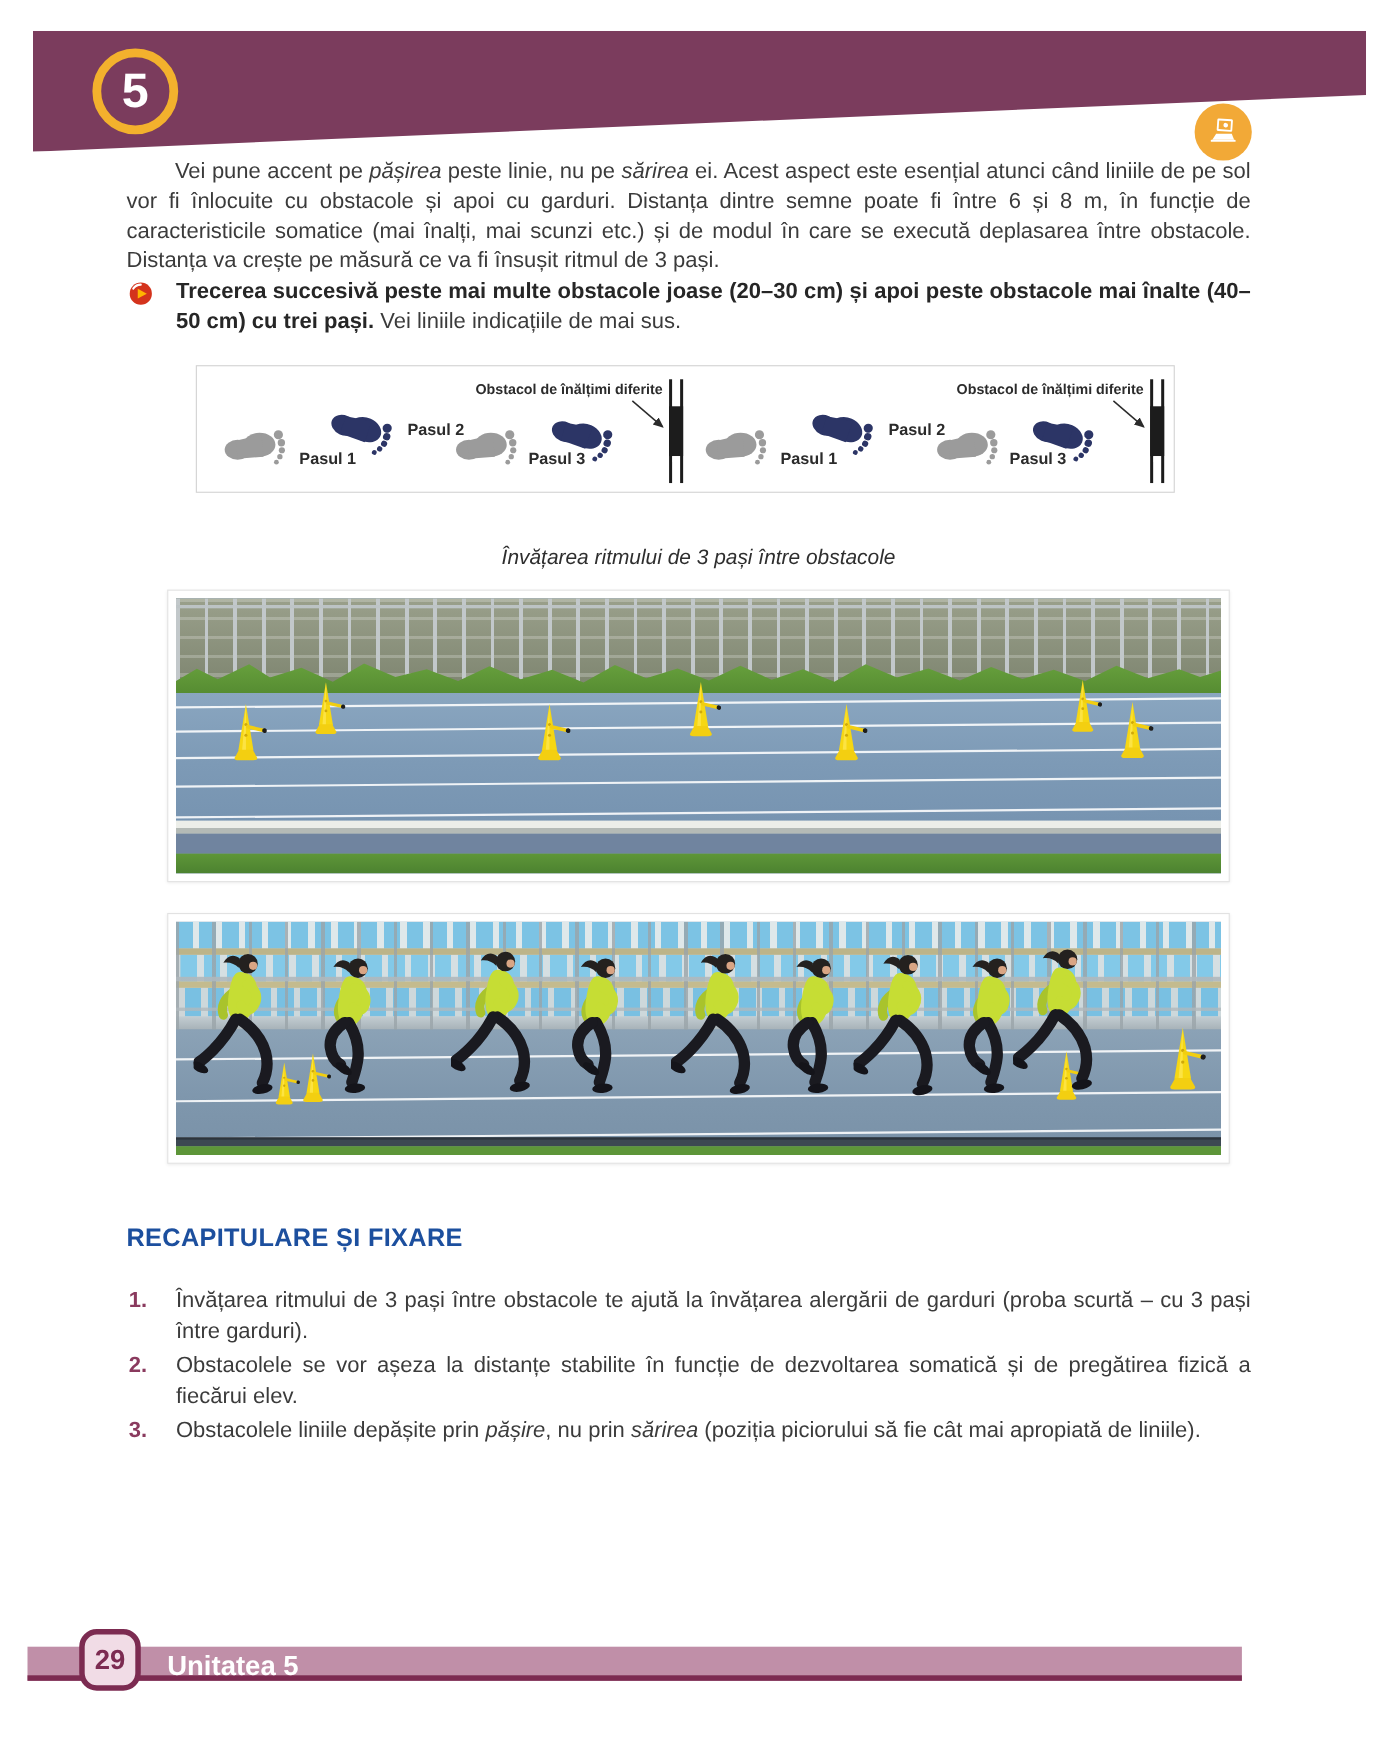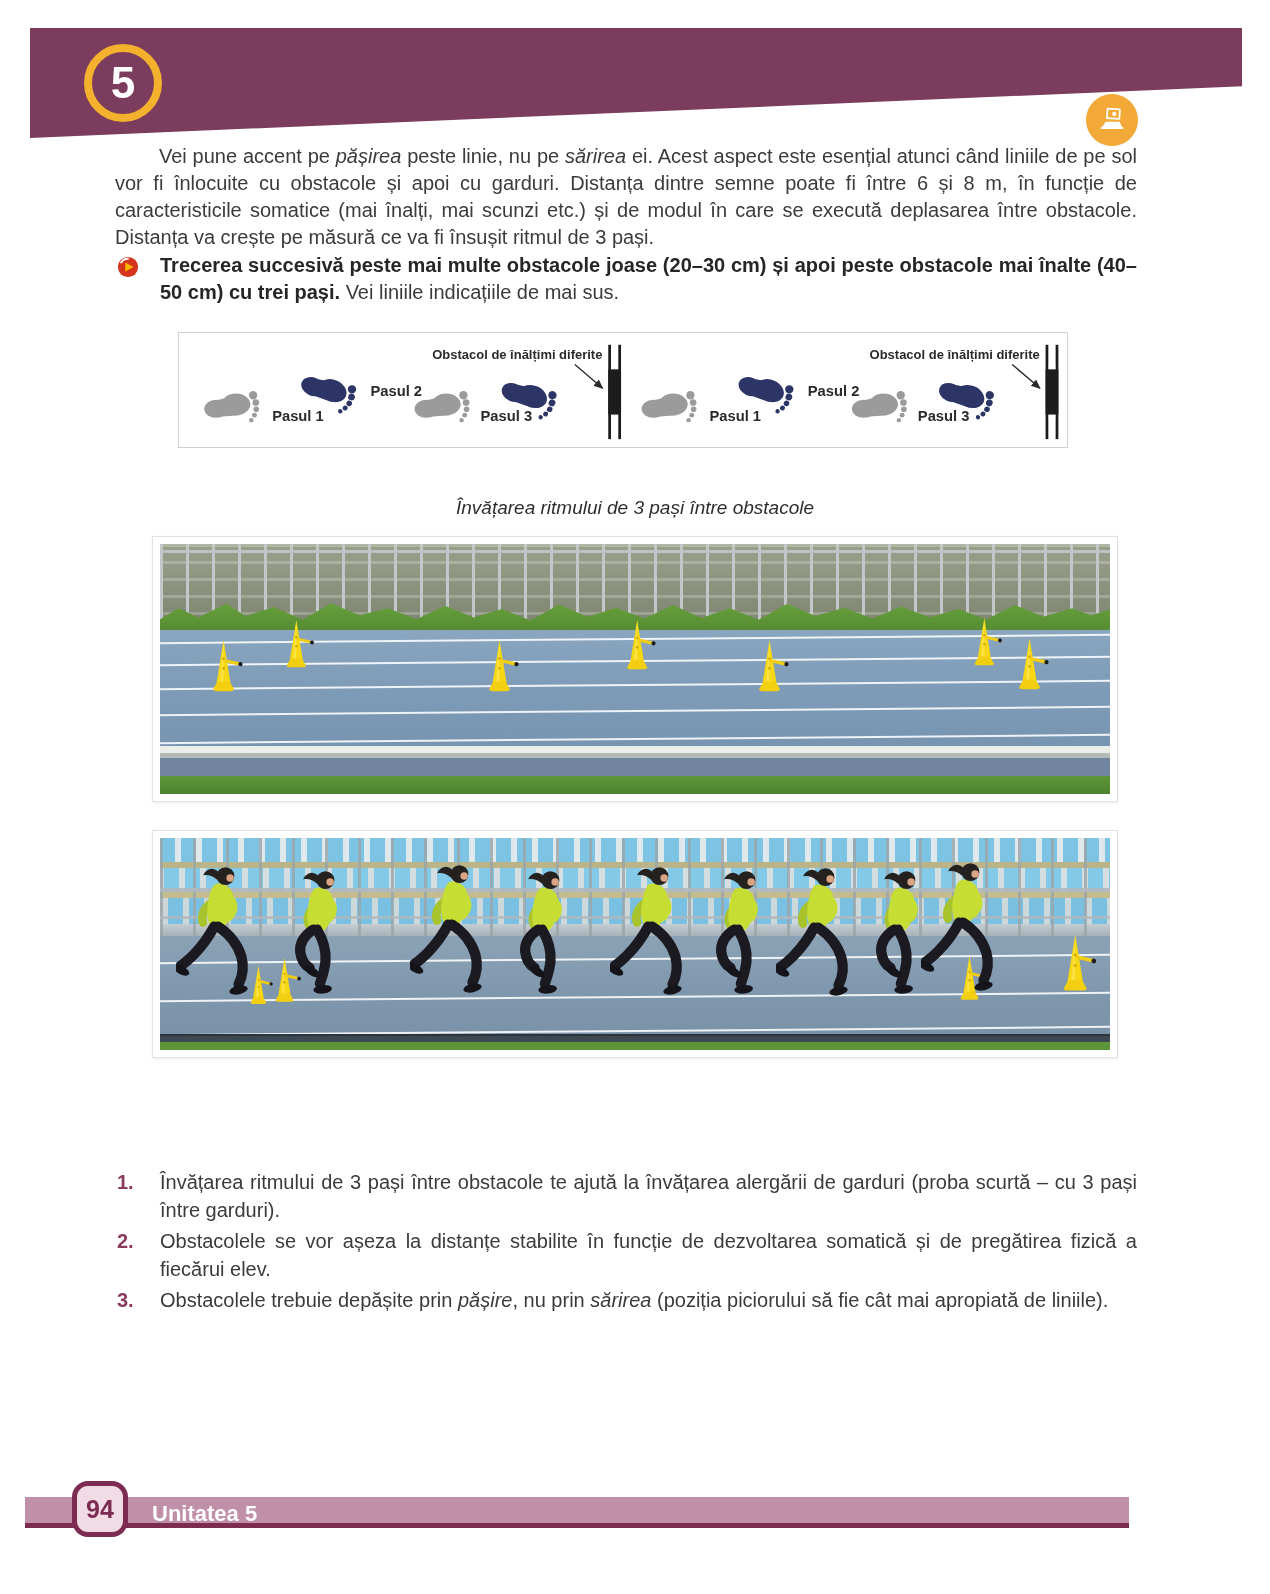--- a/index.html
+++ b/index.html
@@ -124,21 +124,21 @@
     position:absolute; left:25px; top:1497px; width:1104px; height:31px;
     background:#c08fa8; border-bottom:5px solid #7c2b51;
   }
   .page-badge {
     position:absolute; left:72px; top:1481px; width:56px; height:56px;
     background:#f1dce6; border:5px solid #7c2b51; border-radius:16px;
     display:flex; align-items:center; justify-content:center;
     font-size:25px; font-weight:bold; color:#7c2b51;
   }
   .footer-unit {
-    position:absolute; left:152px; top:1501px; font-size:22px; font-weight:bold; color:#fff;text-align:right;
+    position:absolute; left:152px; top:1501px; font-size:25px; font-weight:bold; color:#fff;text-align:right;
   }
   .defs-svg { position:absolute; width:0; height:0; }
 </style>
 </head>
 <body>
 
 <svg class="defs-svg" aria-hidden="true">
   <defs>
     <marker id="ah" markerWidth="8" markerHeight="8" refX="6" refY="3" orient="auto">
       <path d="M0 0 L7 3 L0 6 Z" fill="#2b2b2b"></path>
@@ -351,31 +351,32 @@
         </svg>
       <svg class="runner" style="left:761px;top:22px;" width="84" height="140" viewBox="0 0 90 150">
           <use href="#runA" width="90" height="150"></use>
         </svg>
       <svg class="cone" style="left:897px;top:94px;" width="44" height="64" viewBox="0 0 58 84">
           <use href="#cone" width="58" height="84"></use>
         </svg>
     </div>
   </div>
 
+  <h2 class="recap-heading">RECAPITULARE ȘI FIXARE</h2>
   <ol class="recap-list">
     <li class="recap-item">
       <span class="recap-num">1.</span><span>Învățarea ritmului de 3 pași între obstacole te ajută la învățarea alergării de garduri (proba scurtă – cu 3 pași între garduri).</span>
     </li>
     <li class="recap-item">
       <span class="recap-num">2.</span><span>Obstacolele se vor așeza la distanțe stabilite în funcție de dezvoltarea somatică și de pregătirea fizică a fiecărui elev.</span>
     </li>
     <li class="recap-item">
-      <span class="recap-num">3.</span><span>Obstacolele trebuie depășite prin </span><i>pășire</i><span>, nu prin </span><i>sărirea</i><span> (poziția piciorului să fie cât mai apropiată de liniile).</span>
+      <span class="recap-num">3.</span><span>Obstacolele liniile depășite prin </span><i>pășire</i><span>, nu prin </span><i>sărirea</i><span> (poziția piciorului să fie cât mai apropiată de liniile).</span>
     </li>
   </ol>
 
   <div class="footer-bar"></div>
   <div class="page-badge">
-    <span>94</span>
+    <span>29</span>
   </div>
   <span class="footer-unit">Unitatea 5</span>
 
 </div>
 
 </body></html>

